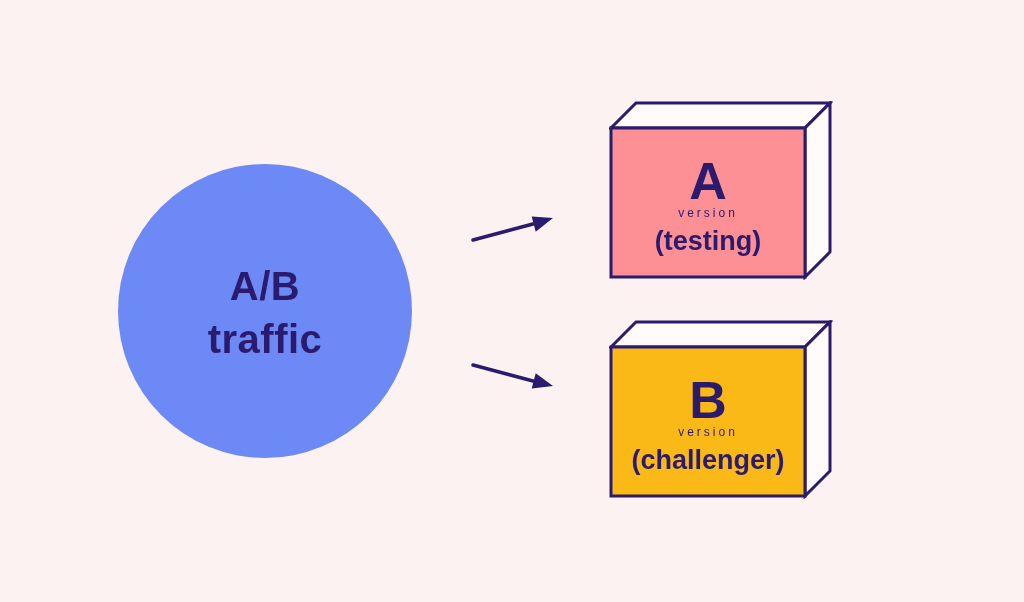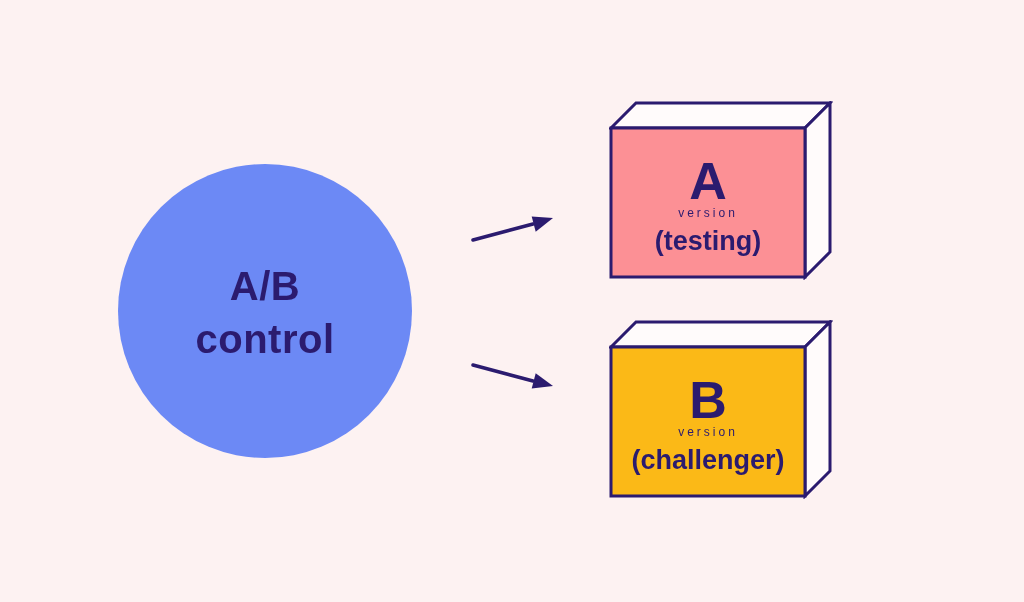--- a/index.html
+++ b/index.html
@@ -99,21 +99,21 @@
   }
 </style>
 </head>
 <body>
 
 <div class="canvas">
 
   <div class="circle">
     <div class="circle-title">
       <div>A/B</div>
-      <div>control</div>
+      <div>traffic</div>
     </div>
   </div>
 
   <svg class="arrow arrow-a" viewBox="0 0 100 45">
     <line x1="8" y1="35" x2="68" y2="19"></line>
     <polygon points="88,13 70.7,26.8 66.7,11.4"></polygon>
   </svg>
 
   <svg class="arrow arrow-b" viewBox="0 0 100 45">
     <line x1="8" y1="15" x2="68" y2="31"></line>

